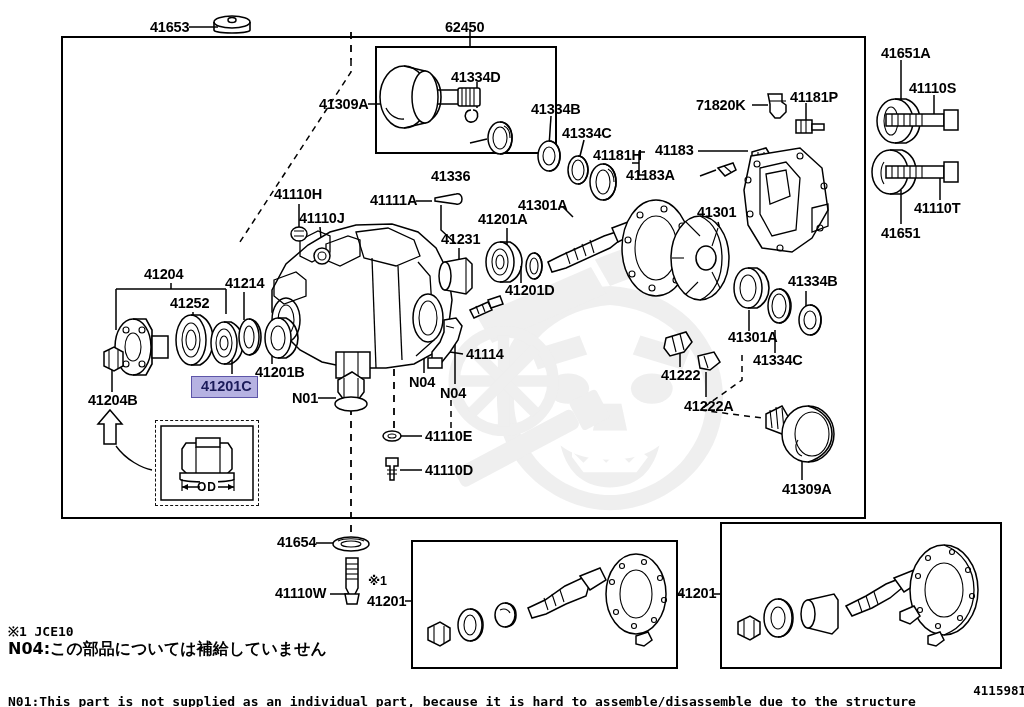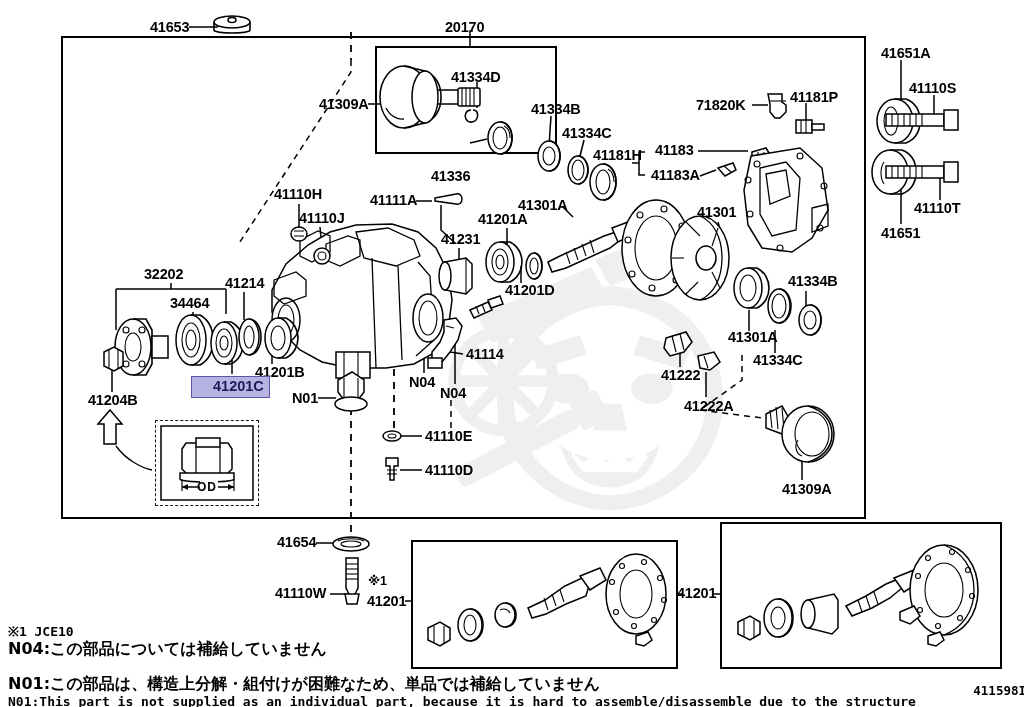--- a/index.html
+++ b/index.html
@@ -12,21 +12,21 @@
   #stage{position:absolute;left:0;top:0;width:1024px;height:707px;}
   svg.layer{position:absolute;left:0;top:0;width:1024px;height:707px;overflow:visible;}
   .lbl{
     position:absolute;font-weight:bold;font-size:14.5px;line-height:1;
     white-space:nowrap;letter-spacing:-0.2px;
     font-family:"Liberation Sans","DejaVu Sans",sans-serif;
   }
   .lbl.sm{font-size:12.5px;}
   .lbl.hl{
     background:#b6b2e2;border:1.5px solid #5d55a8;color:#1b1b5a;
-    padding:2px 5px 3px 21px;letter-spacing:0px;
+    padding:2px 5px 3px 9px;letter-spacing:0px;
   }
   .note{
     position:absolute;font-size:13px;line-height:17.5px;white-space:nowrap;
     font-family:"DejaVu Sans Mono","Liberation Mono",monospace;font-weight:bold;
   }
   .note.jp{font-family:"DejaVu Sans","Liberation Sans",sans-serif;font-weight:bold;font-size:16px;}
   .corner{
     position:absolute;right:-2px;bottom:9px;font-size:12.5px;font-weight:bold;
     font-family:"DejaVu Sans Mono","Liberation Mono",monospace;
   }
@@ -618,45 +618,45 @@
       <path d="M26,66 L32,63 L32,69 Z" fill="#000"></path>
       <path d="M78,66 L72,63 L72,69 Z" fill="#000"></path>
       <line x1="26" y1="58" x2="26" y2="70" stroke="#000" stroke-width="1.2"></line>
       <line x1="78" y1="58" x2="78" y2="70" stroke="#000" stroke-width="1.2"></line>
       <rect x="44" y="60" width="18" height="12" fill="#fff"></rect>
     </svg>
   </div>
   <div class="odtxt" style="left:197px;top:480px;">OD</div>
 
   <div class="lbl" style="left:150px;top:20px;">41653</div>
-  <div class="lbl" style="left:445px;top:20px;">20170</div>
+  <div class="lbl" style="left:445px;top:20px;">62450</div>
   <div class="lbl" style="left:881px;top:46px;">41651A</div>
   <div class="lbl" style="left:909px;top:81px;">41110S</div>
   <div class="lbl" style="left:451px;top:70px;">41334D</div>
   <div class="lbl" style="left:319px;top:97px;">41309A</div>
   <div class="lbl" style="left:431px;top:136px;margin-top:33px;">41336</div>
   <div class="lbl" style="left:531px;top:102px;">41334B</div>
   <div class="lbl" style="left:562px;top:126px;">41334C</div>
   <div class="lbl" style="left:696px;top:98px;">71820K</div>
   <div class="lbl" style="left:790px;top:90px;">41181P</div>
   <div class="lbl" style="left:593px;top:148px;">41181H</div>
   <div class="lbl" style="left:655px;top:143px;">41183</div>
-  <div class="lbl" style="left:651px;top:168px;">41183A</div>
+  <div class="lbl" style="left:626px;top:168px;">41183A</div>
   <div class="lbl" style="left:914px;top:201px;">41110T</div>
   <div class="lbl" style="left:881px;top:226px;">41651</div>
   <div class="lbl" style="left:697px;top:205px;">41301</div>
   <div class="lbl" style="left:274px;top:187px;">41110H</div>
   <div class="lbl" style="left:299px;top:211px;">41110J</div>
   <div class="lbl" style="left:370px;top:193px;">41111A</div>
   <div class="lbl" style="left:518px;top:198px;">41301A</div>
   <div class="lbl" style="left:478px;top:212px;">41201A</div>
   <div class="lbl" style="left:441px;top:232px;">41231</div>
   <div class="lbl" style="left:505px;top:283px;">41201D</div>
-  <div class="lbl" style="left:144px;top:267px;">32202</div>
-  <div class="lbl" style="left:170px;top:296px;">34464</div>
+  <div class="lbl" style="left:144px;top:267px;">41204</div>
+  <div class="lbl" style="left:170px;top:296px;">41252</div>
   <div class="lbl" style="left:225px;top:276px;">41214</div>
   <div class="lbl" style="left:788px;top:274px;">41334B</div>
   <div class="lbl" style="left:728px;top:330px;">41301A</div>
   <div class="lbl" style="left:753px;top:353px;">41334C</div>
   <div class="lbl" style="left:255px;top:365px;">41201B</div>
   <div class="lbl" style="left:88px;top:393px;">41204B</div>
   <div class="lbl" style="left:466px;top:347px;">41114</div>
   <div class="lbl" style="left:409px;top:375px;">N04</div>
   <div class="lbl" style="left:440px;top:386px;">N04</div>
   <div class="lbl" style="left:292px;top:391px;">N01</div>
@@ -668,18 +668,17 @@
   <div class="lbl" style="left:277px;top:535px;">41654</div>
   <div class="lbl" style="left:275px;top:586px;">41110W</div>
   <div class="lbl" style="left:367px;top:594px;">41201</div>
   <div class="lbl sm" style="left:368px;top:575px;">※1</div>
   <div class="lbl" style="left:677px;top:586px;">41201</div>
 
   <div class="lbl hl" style="left:191px;top:376px;">41201C</div>
 
   <div class="note" style="left:8px;top:623px;">※1 JCE10</div>
   <div class="note jp" style="left:8px;top:640px;">N04:この部品については補給していません</div>
-  <div class="note jp" style="left:8px;top:675px;">N01:この部品は、構造上分解・組付けが困難なため、単品では補給していません</div>
   <div class="note" style="left:8px;top:693px;">N01:This part is not supplied as an individual part, because it is hard to assemble/disassemble due to the structure</div>
 
   <div class="corner">411598I</div>
 
 </div>
 
 </body></html>

